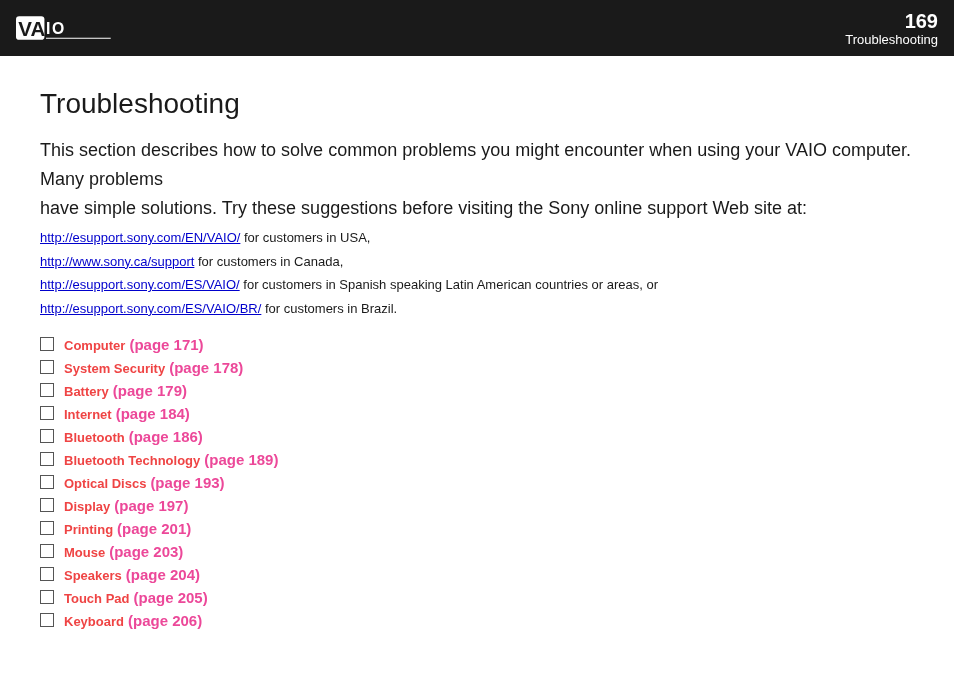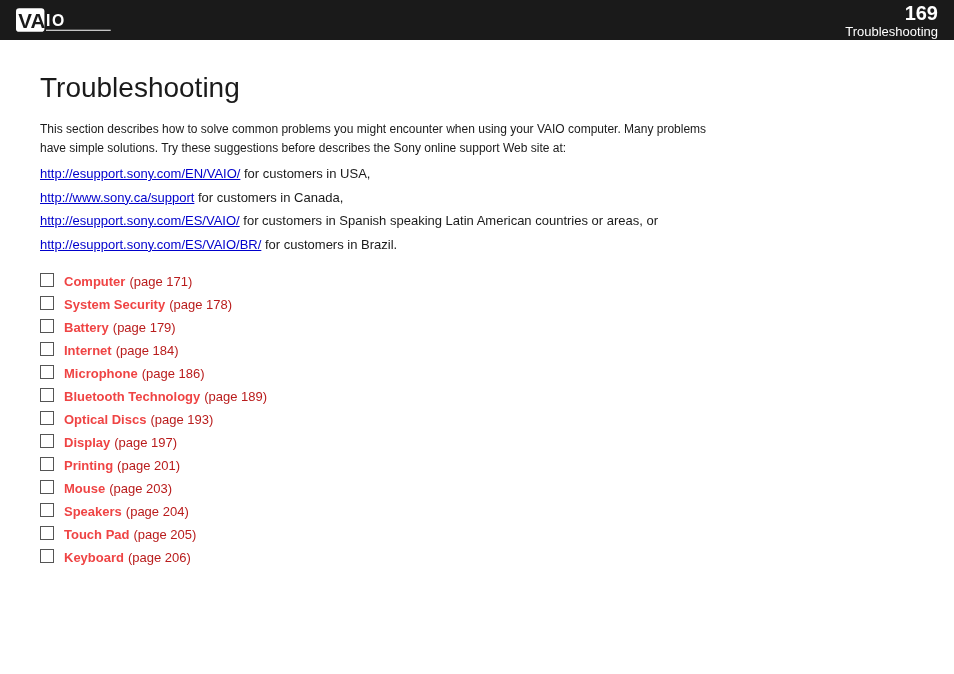--- a/index.html
+++ b/index.html
@@ -13,21 +13,21 @@
       height: 674px;
       font-family: Arial, Helvetica, sans-serif;
       background: #ffffff;
       overflow: hidden;
     }
 
     
     .header {
       background: #1a1a1a;
       width: 100%;
-      height: 40px;
+      height: 56px;
       display: flex;
       align-items: center;
       justify-content: space-between;
       padding: 0 16px;
     }
 
     .header-logo {
       display: flex;
       align-items: center;
     }
@@ -61,21 +61,21 @@
     }
 
     .page-title {
       font-size: 28px;
       font-weight: normal;
       color: #1a1a1a;
       margin-bottom: 16px;
     }
 
     .intro-text {
-      font-size: 12px;
+      font-size: 18px;
       color: #1a1a1a;
       line-height: 1.6;
       margin-bottom: 4px;
     }
 
     .intro-text a,
     .link {
       color: #0000cc;
       text-decoration: underline;
       font-size: 13px;
@@ -111,23 +111,23 @@
       top: 1px;
     }
 
     .topic-label {
       font-weight: bold;
       color: #ef4444;
       font-size: 13px;
     }
 
     .topic-link {
-      color: #b91c1c;
-      font-weight: normal;
-      font-size: 13px;
+      color: #ec4899;
+      font-weight: bold;
+      font-size: 15px;
       text-decoration: none;
       margin-left: 4px;
     }
   </style>
 </head>
 <body>
 
 <div class="header">
   <div class="header-logo">
 
@@ -145,21 +145,21 @@
     <span class="header-page-number">169</span>
     <span class="header-page-title">Troubleshooting</span>
   </div>
 </div>
 
 <div class="content">
   <h1 class="page-title">Troubleshooting</h1>
 
   <p class="intro-text">
     <span>This section describes how to solve common problems you might encounter when using your VAIO computer. Many problems</span><br>
-    <span>have simple solutions. Try these suggestions before describes the Sony online support Web site at:</span>
+    <span>have simple solutions. Try these suggestions before visiting the Sony online support Web site at:</span>
   </p>
 
   <div class="link-line">
     <a href="#" class="link">http://esupport.sony.com/EN/VAIO/</a><span> for customers in USA,</span><br>
     <a href="#" class="link">http://www.sony.ca/support</a><span> for customers in Canada,</span><br>
     <a href="#" class="link">http://esupport.sony.com/ES/VAIO/</a><span> for customers in Spanish speaking Latin American countries or areas, or</span><br>
     <a href="#" class="link">http://esupport.sony.com/ES/VAIO/BR/</a><span> for customers in Brazil.</span>
   </div>
 
   <ul class="topics-list" id="topics-list">
@@ -178,21 +178,21 @@
         <span class="topic-label">Battery </span>
         <a href="#" class="topic-link">(page 179)</a>
       </li>
       <li>
         <span class="checkbox-icon"></span>
         <span class="topic-label">Internet </span>
         <a href="#" class="topic-link">(page 184)</a>
       </li>
       <li>
         <span class="checkbox-icon"></span>
-        <span class="topic-label">Microphone </span>
+        <span class="topic-label">Bluetooth </span>
         <a href="#" class="topic-link">(page 186)</a>
       </li>
       <li>
         <span class="checkbox-icon"></span>
         <span class="topic-label">Bluetooth Technology </span>
         <a href="#" class="topic-link">(page 189)</a>
       </li>
       <li>
         <span class="checkbox-icon"></span>
         <span class="topic-label">Optical Discs </span>

